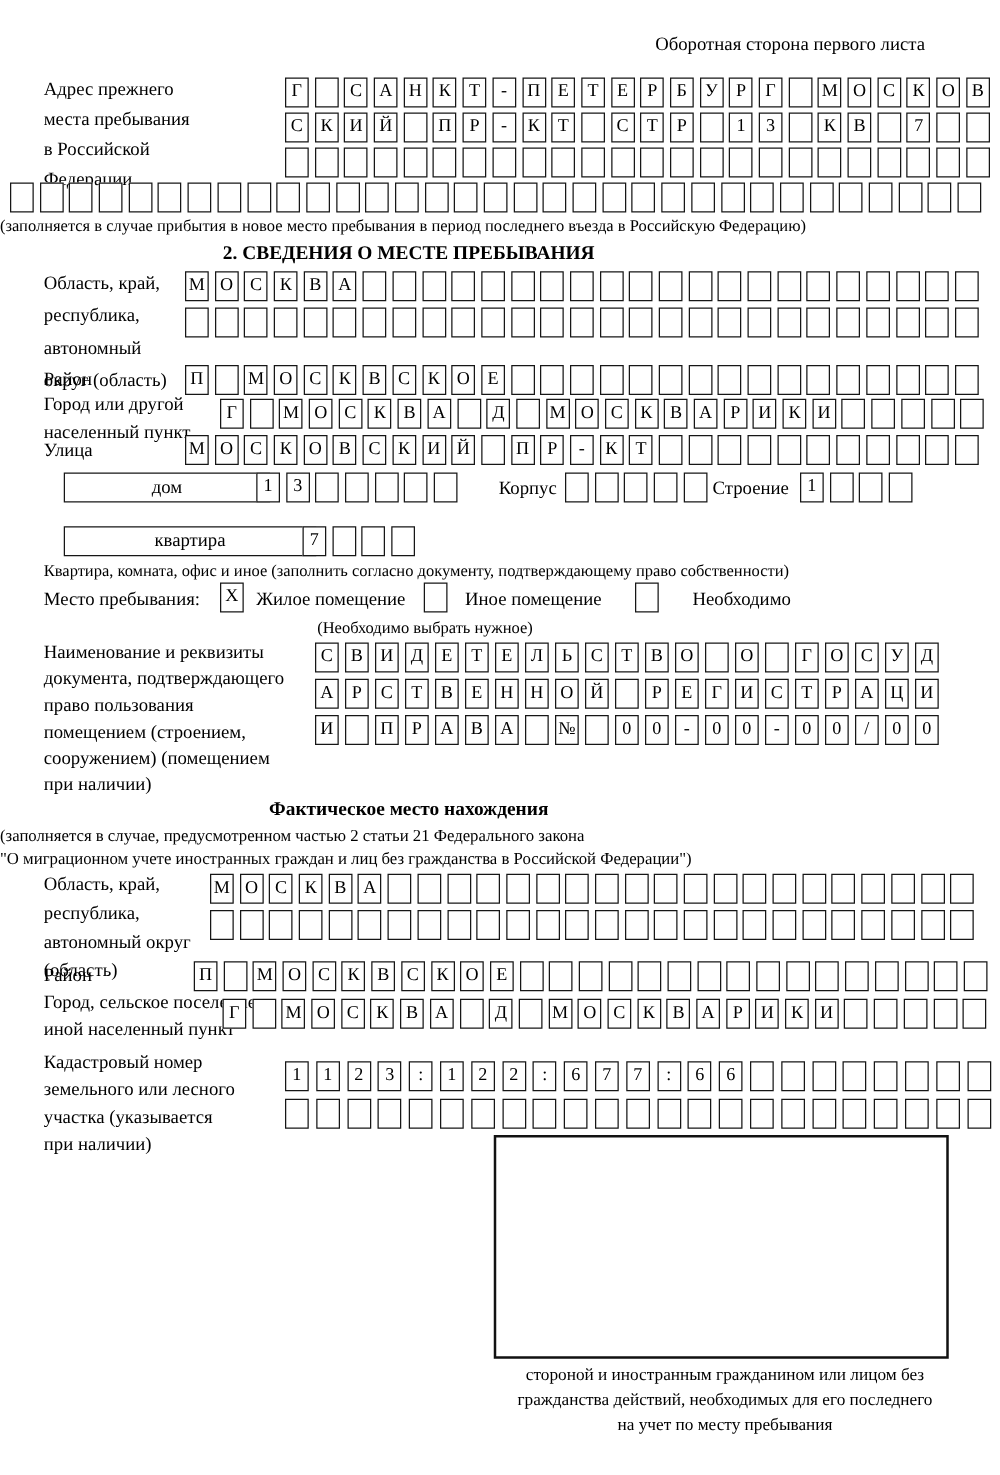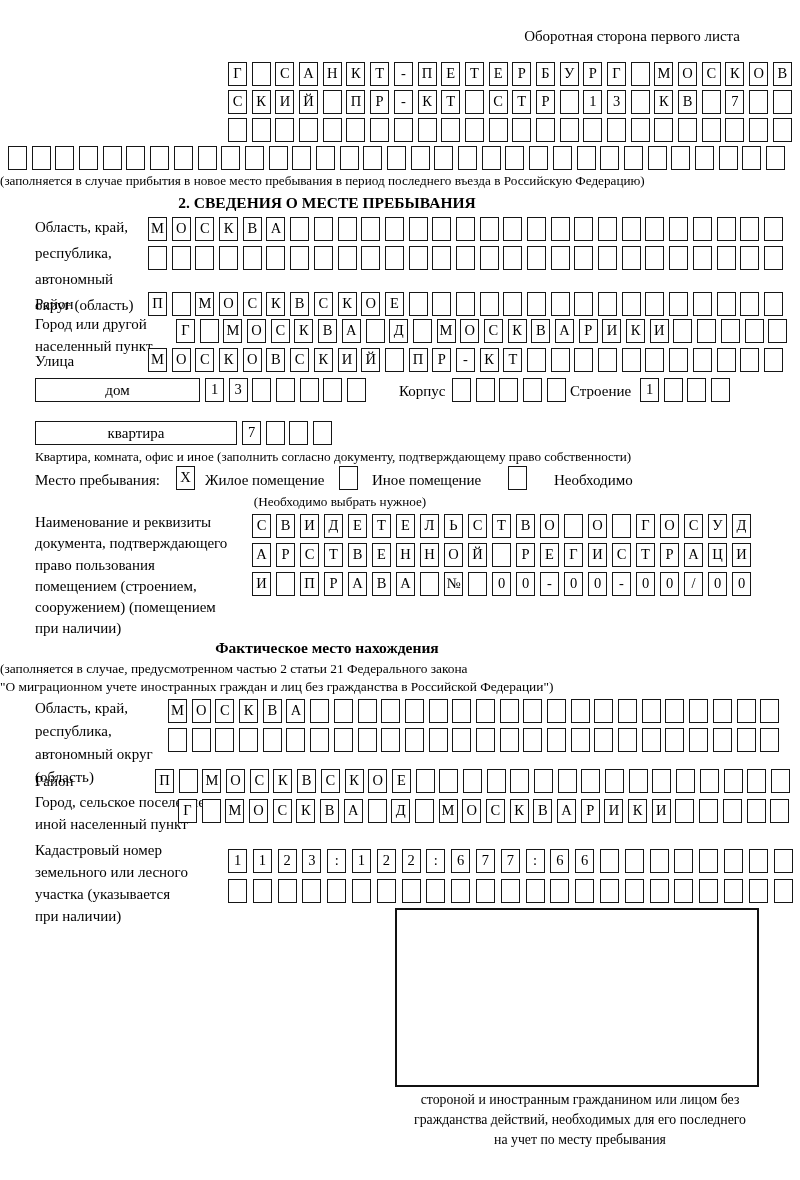--- a/index.html
+++ b/index.html
@@ -7,30 +7,36 @@
         font-family:"Liberation Serif","DejaVu Serif",serif;overflow:hidden;}
   .abs{position:absolute;}
   .lbl{font-size:15px;line-height:24px;white-space:nowrap;}
   .cap{font-size:13.2px;white-space:nowrap;}
   .ttl{font-weight:bold;font-size:15.5px;text-align:center;width:654px;left:0;}
   .ctr{width:800px;left:0;}
   .boxrow{position:absolute;display:flex;gap:4.7px;}
   .cell{flex:none;width:19px;height:23.5px;border:1.7px solid #161616;box-sizing:border-box;
         display:flex;align-items:center;justify-content:center;font-size:14.5px;background:#fff;}
   .widebox{position:absolute;height:24px;border:1.7px solid #161616;box-sizing:border-box;
-        display:flex;align-items:center;justify-content:center;font-size:15px;background:#fff;}
+        display:flex;align-items:center;justify-content:center;font-size:15px;background:#fff;margin-left:16px;}
   .stamp{position:absolute;border:2px solid #111;background:#fff;}
 </style>
 </head>
 <body>
 
 <div class="page">
 
   <div class="abs lbl" style="top:24px;left:0;width:740px;text-align:right">Оборотная сторона первого листа</div>
 
+  <div class="abs lbl" style="top:60px;left:35px">
+    <div>Адрес прежнего</div>
+    <div>места пребывания</div>
+    <div>в Российской</div>
+    <div>Федерации</div>
+  </div>
   <div class="boxrow" style="top:62px;left:228px">
       <span class="cell">Г</span>
       <span class="cell"></span>
       <span class="cell">С</span>
       <span class="cell">А</span>
       <span class="cell">Н</span>
       <span class="cell">К</span>
       <span class="cell">Т</span>
       <span class="cell">-</span>
       <span class="cell">П</span>

